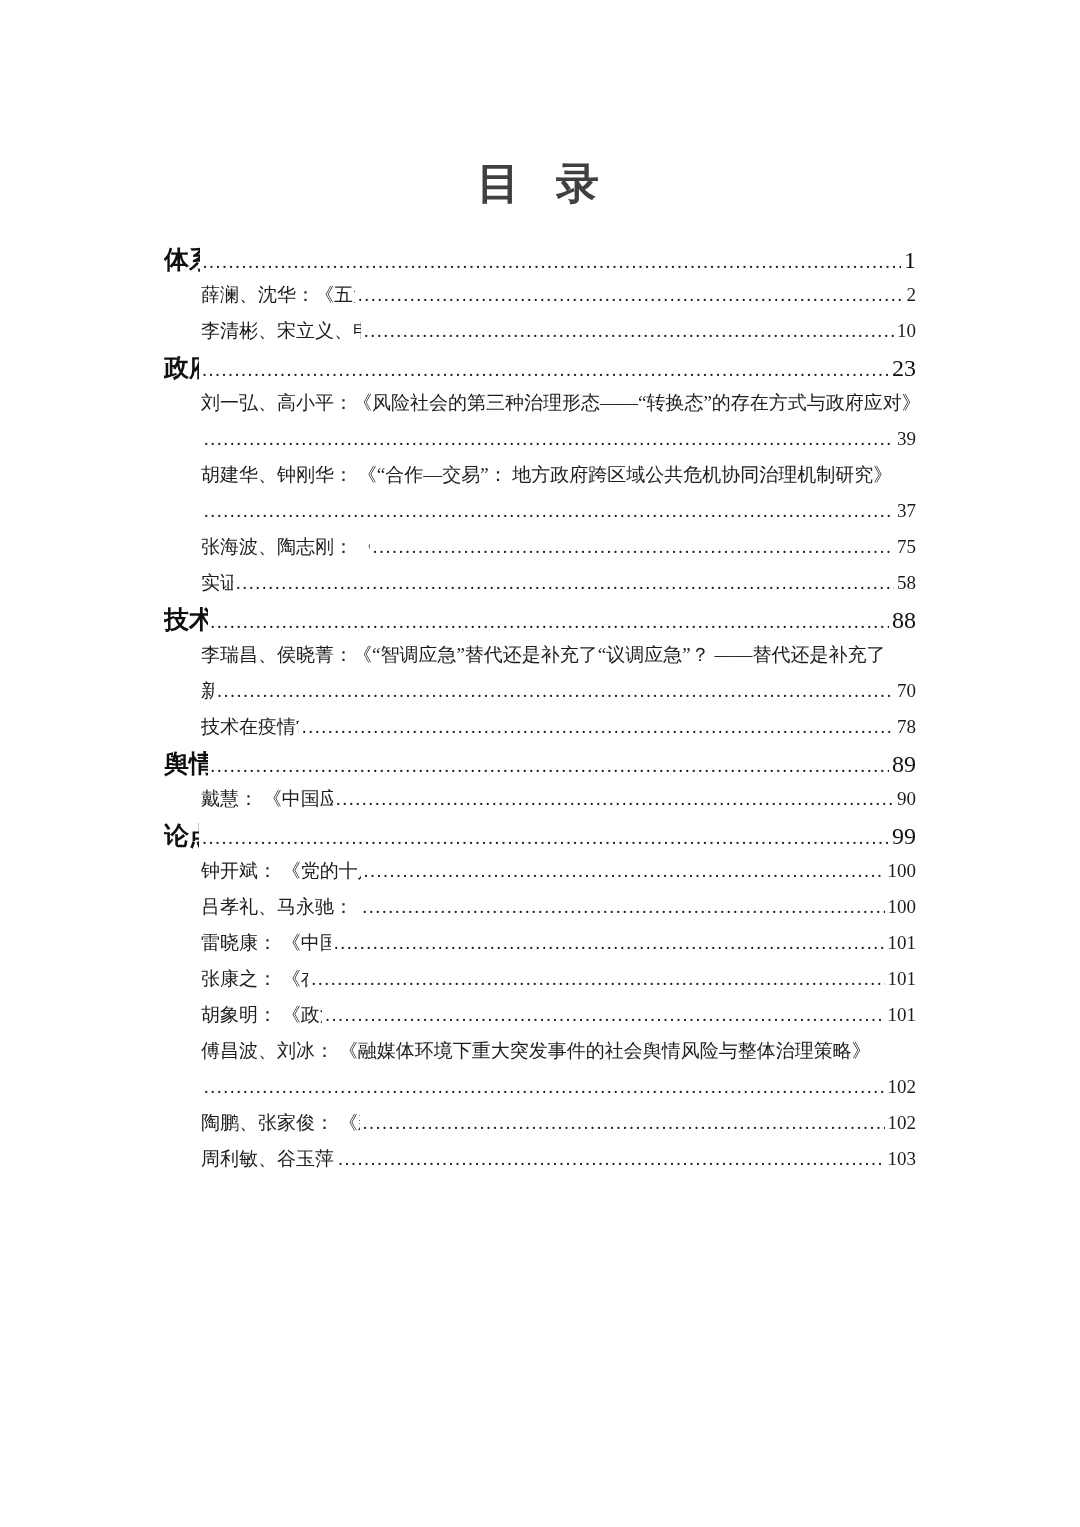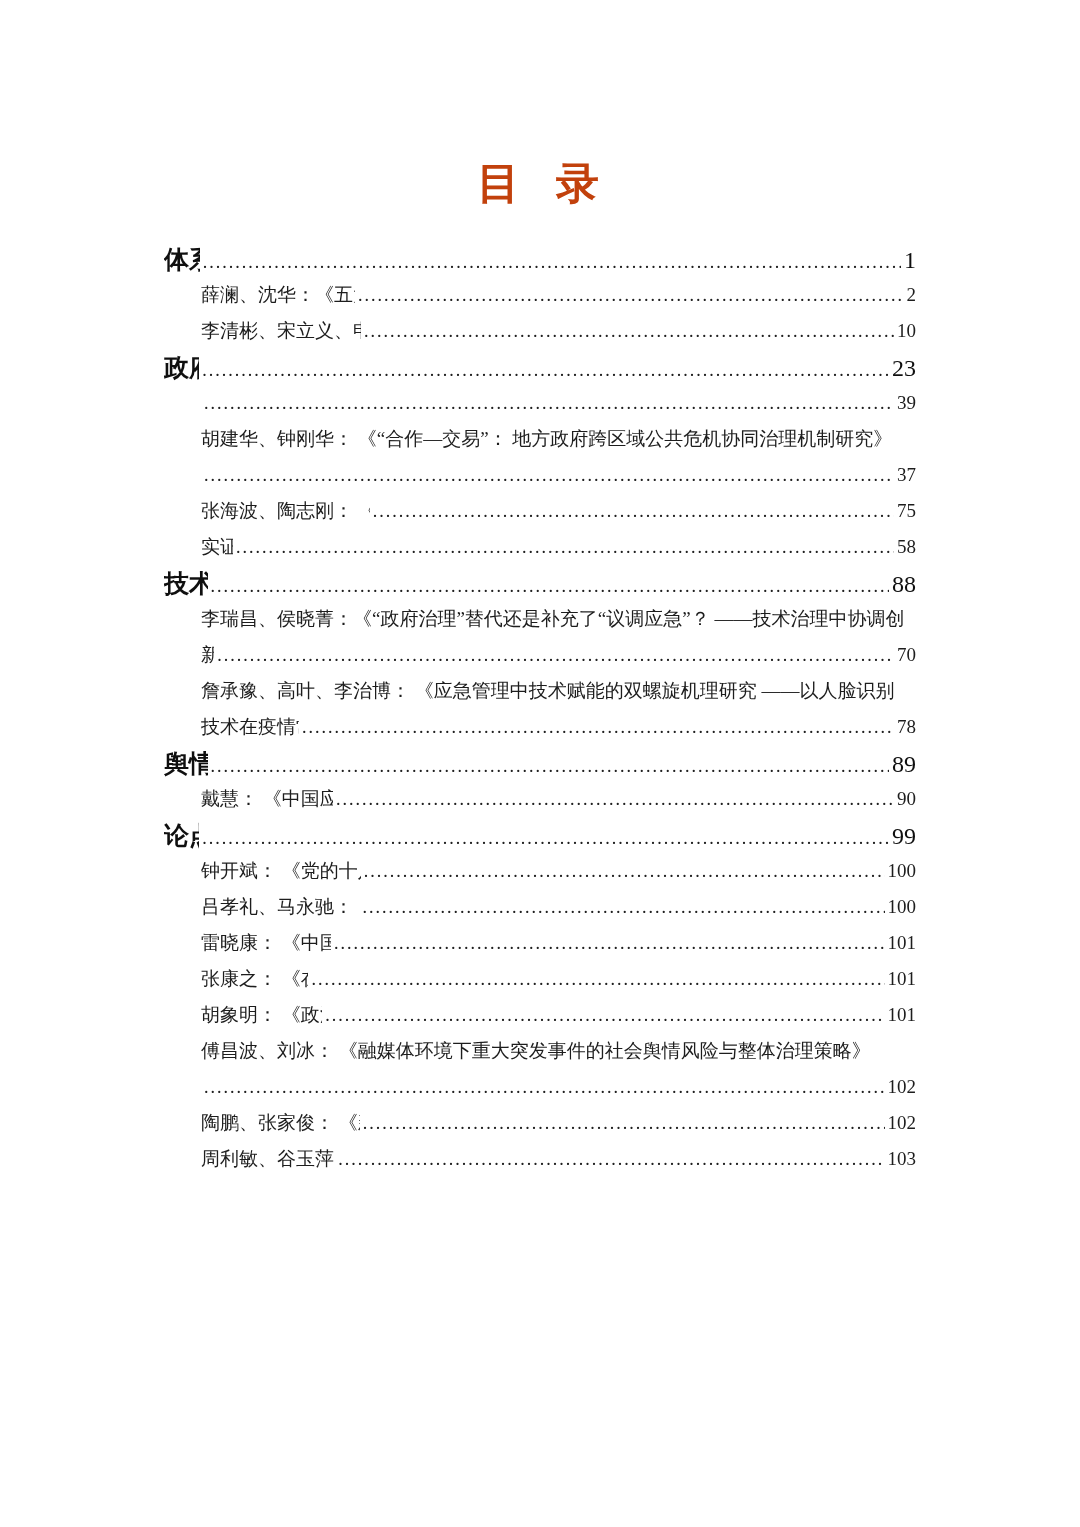--- a/index.html
+++ b/index.html
@@ -68,21 +68,21 @@
     font-family: "Liberation Serif", "DejaVu Serif", serif;
     font-weight: 400;
   }
   .section .page { font-size: 24px; }
   .entry .page { font-size: 19px; }
 </style>
 </head>
 <body style="color: rgb(29, 29, 29);">
 
 <div class="page">
-  <div class="title" style="color: #c2410c; text-align: center;">目  录</div>
+  <div class="title" style="color: #404040; text-align: center;">目  录</div>
 
   <div class="toc">
       <div class="row section">
         <span class="text">体系建设</span>
         <span class="dots">............................................................................................................................................................................................................................................................................................................</span>
         <span class="page">1</span>
       </div>
       <div class="row entry">
         <span class="text">薛澜、沈华：《五大转变：新时期应急管理体系建设的理念更新》</span>
         <span class="dots">............................................................................................................................................................................................................................................................................................................</span>
@@ -92,20 +92,23 @@
         <span class="text">李清彬、宋立义、申现杰：《国家应急管理体系建设状况与优化建议》</span>
         <span class="dots">............................................................................................................................................................................................................................................................................................................</span>
         <span class="page">10</span>
       </div>
       <div class="row section">
         <span class="text">政府治理</span>
         <span class="dots">............................................................................................................................................................................................................................................................................................................</span>
         <span class="page">23</span>
       </div>
       <div class="row entry">
+        <span class="text">刘一弘、高小平：《风险社会的第三种治理形态——“转换态”的存在方式与政府应对》</span>
+      </div>
+      <div class="row entry">
         <span class="dots">............................................................................................................................................................................................................................................................................................................</span>
         <span class="page">39</span>
       </div>
       <div class="row entry">
         <span class="text">胡建华、钟刚华： 《“合作—交易”： 地方政府跨区域公共危机协同治理机制研究》</span>
       </div>
       <div class="row entry">
         <span class="dots">............................................................................................................................................................................................................................................................................................................</span>
         <span class="page">37</span>
       </div>
@@ -118,29 +121,26 @@
         <span class="text">实证研究》</span>
         <span class="dots">............................................................................................................................................................................................................................................................................................................</span>
         <span class="page">58</span>
       </div>
       <div class="row section">
         <span class="text">技术与创新</span>
         <span class="dots">............................................................................................................................................................................................................................................................................................................</span>
         <span class="page">88</span>
       </div>
       <div class="row entry">
-        <span class="text">李瑞昌、侯晓菁：《“政府治理”替代还是补充了“议调应急”？ ——技术治理中协调创</span>
+        <span class="text">李瑞昌、侯晓菁：《“智调应急”替代还是补充了“议调应急”？ ——替代还是补充了</span>
       </div>
       <div class="row entry">
         <span class="text">新》</span>
         <span class="dots">............................................................................................................................................................................................................................................................................................................</span>
         <span class="page">70</span>
-      </div>
-      <div class="row entry">
-        <span class="text">詹承豫、高叶、李治博： 《应急管理中技术赋能的双螺旋机理研究 ——以人脸识别</span>
       </div>
       <div class="row entry">
         <span class="text">技术在疫情常态化防控中的应用为例》</span>
         <span class="dots">............................................................................................................................................................................................................................................................................................................</span>
         <span class="page">78</span>
       </div>
       <div class="row section">
         <span class="text">舆情与信息</span>
         <span class="dots">............................................................................................................................................................................................................................................................................................................</span>
         <span class="page">89</span>

